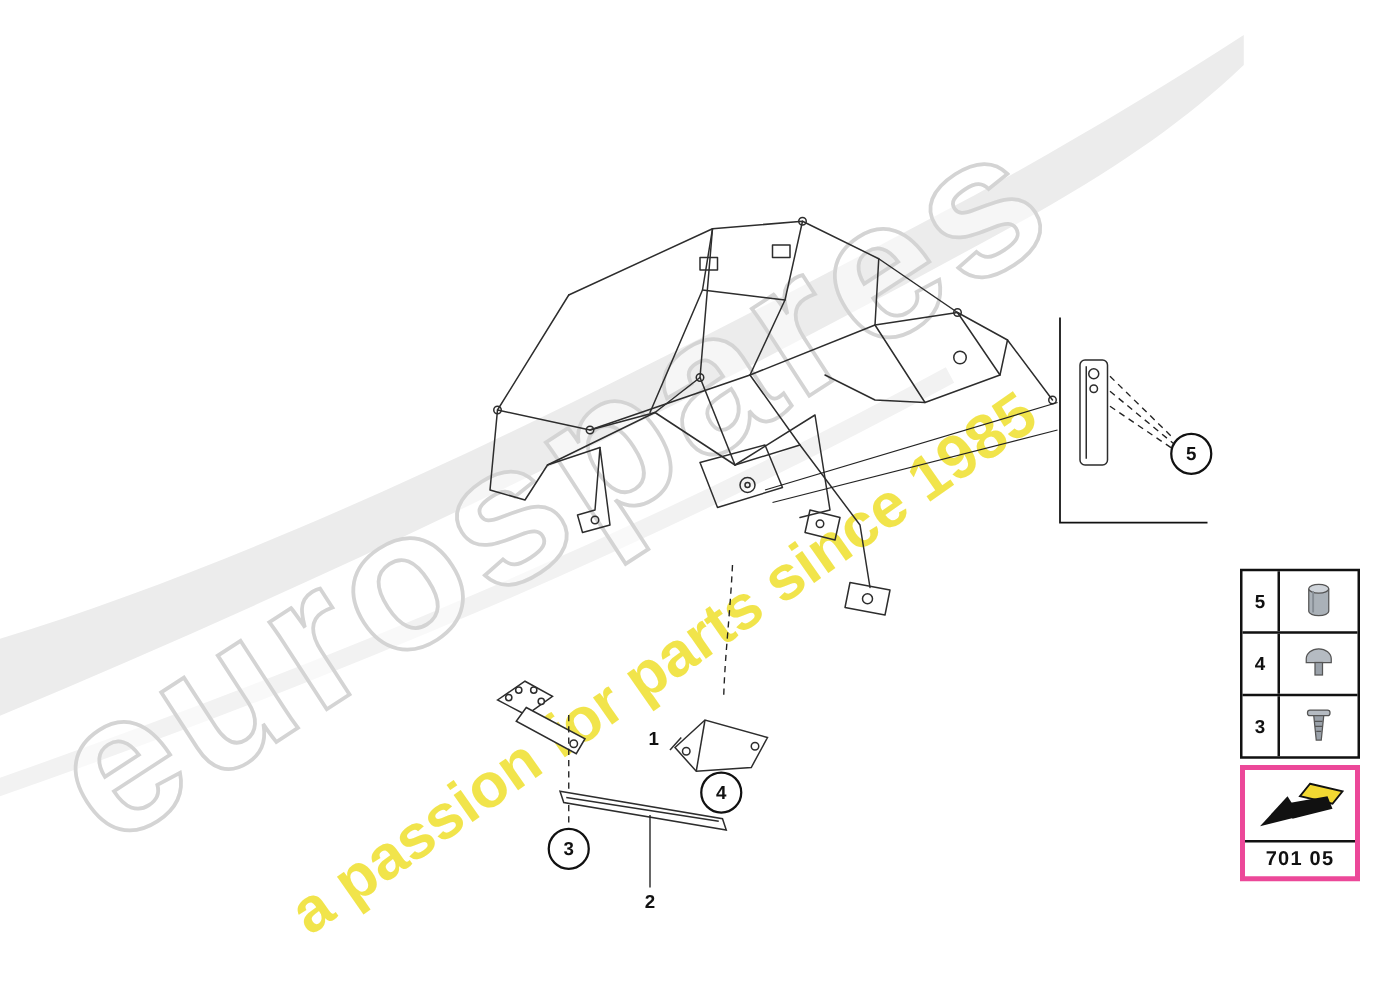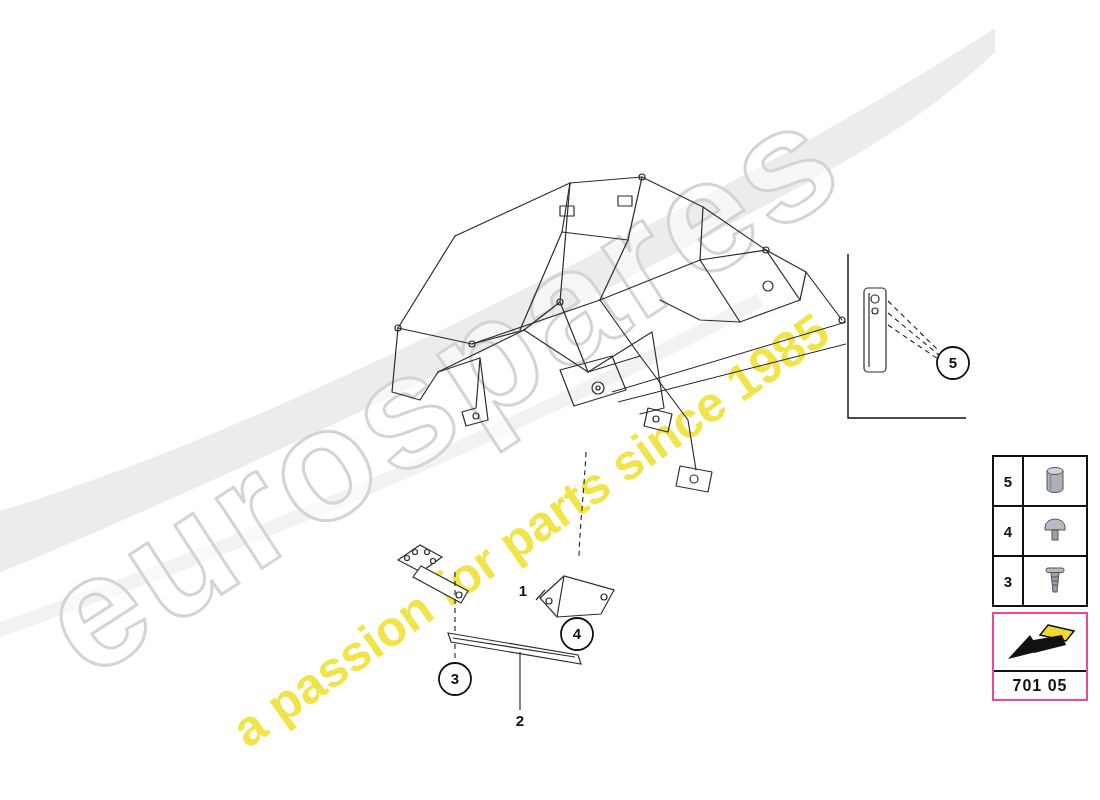--- a/index.html
+++ b/index.html
@@ -39,21 +39,21 @@
   .legend-row:last-child{border-bottom:none;}
   .legend-num{
     width:28px;border-right:2px solid #111;display:flex;align-items:center;
     justify-content:center;font-weight:bold;font-size:15px;color:#111;
   }
   .legend-icon{flex:1;display:flex;align-items:center;justify-content:center;}
 
   
   .partbox{
     position:absolute;left:992px;top:612px;width:96px;
-    border:2px solid #ec4899;background:#fff;box-sizing:border-box;
+    border:4px solid #ec4899;background:#fff;box-sizing:border-box;
   }
   .partbox-icon{height:56px;display:flex;align-items:center;justify-content:center;border-bottom:2px solid #111;}
   .partbox-code{
     height:27px;display:flex;align-items:center;justify-content:center;
     font-weight:bold;font-size:16px;letter-spacing:1px;color:#111;
   }
 </style>
 </head>
 <body>
 

